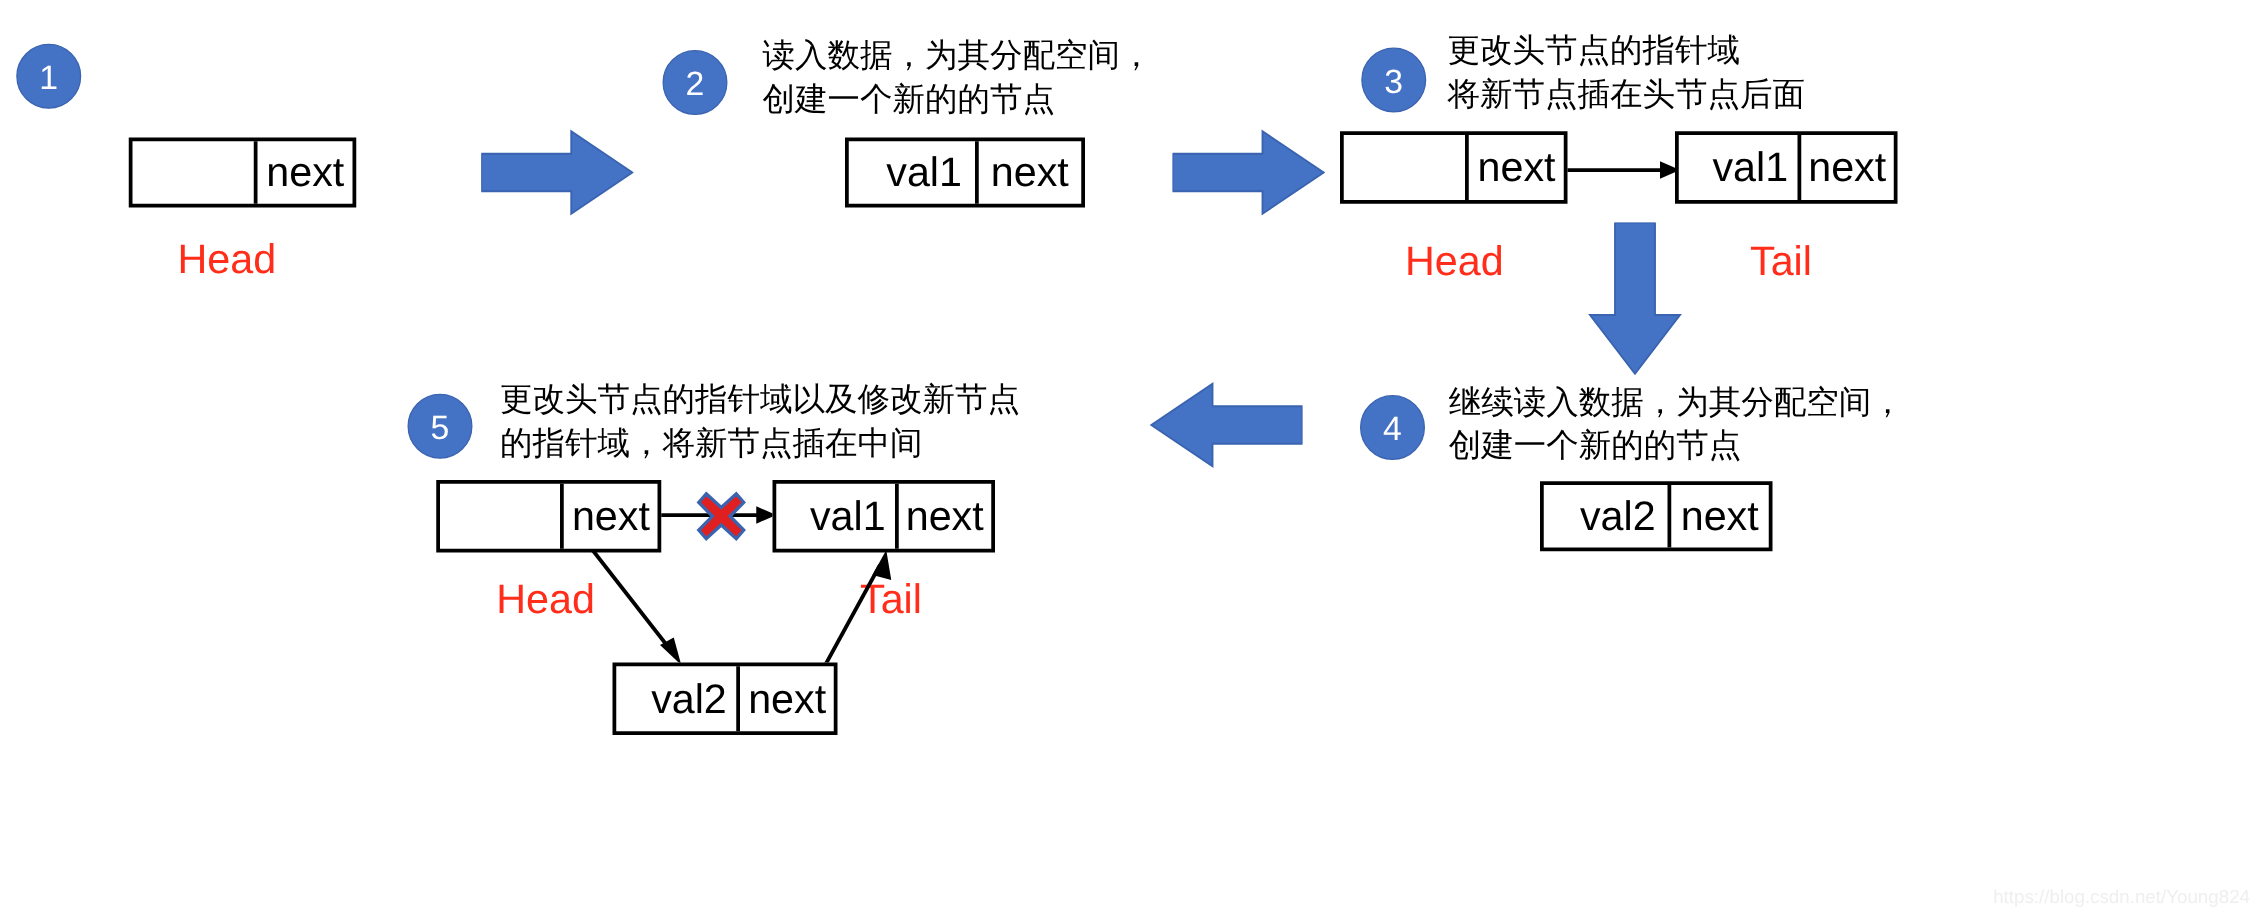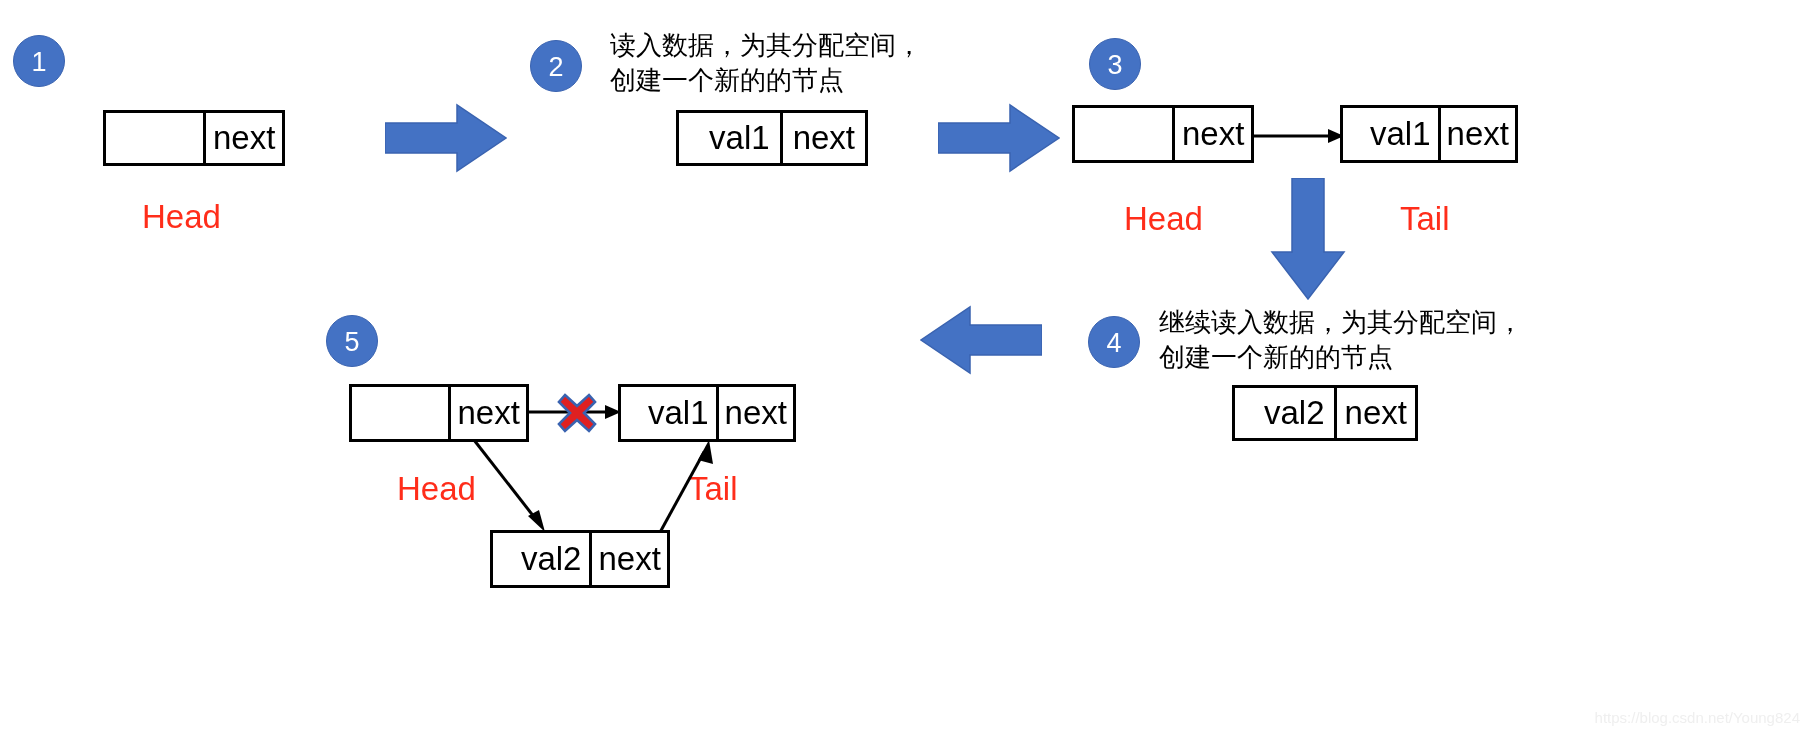--- a/index.html
+++ b/index.html
@@ -58,21 +58,20 @@
   }
   .cell.right{border-left:3px solid #000000;}
 
   
   .ptr-label{
     position:absolute;
     color:#FF2D1A;
     font-family:"Liberation Sans","DejaVu Sans",sans-serif;
     font-size:33px;
     white-space:nowrap;
-    margin-top:10px;
   }
 
   
   .bigarrow{position:absolute;}
 
   
   .conn{position:absolute;overflow:visible;}
 
   
   .watermark{
@@ -112,20 +111,22 @@
     <div class="cell" style="width:92px;">val1</div>
     <div class="cell right" style="width:97px;">next</div>
   </div>
 
   <svg class="bigarrow" style="left:938px;top:103px;" width="122" height="70" viewBox="0 0 122 70">
     <polygon points="0,20 72,20 72,2 121,35 72,68 72,50 0,50" fill="#4472C4" stroke="#3a63b0" stroke-width="1.5"></polygon>
   </svg>
 
   <div class="badge" style="left:1089px;top:38px;">3</div>
 
+  <div class="caption" style="left:1158px;top:24px;width:430px;">更改头节点的指针域
+将新节点插在头节点后面</div>
 
   <div class="node" style="left:1072px;top:105px;width:182px;height:58px;">
     <div class="cell" style="width:89px;"></div>
     <div class="cell right" style="width:90px;">next</div>
   </div>
 
   <svg class="conn" style="left:1254px;top:112px;" width="90" height="48" viewBox="0 0 90 48">
     <line x1="0" y1="24" x2="76" y2="24" stroke="#000" stroke-width="3"></line>
     <polygon points="90,24 74,17 74,31" fill="#000"></polygon>
   </svg>
@@ -152,20 +153,22 @@
     <div class="cell" style="width:90px;">val2</div>
     <div class="cell right" style="width:93px;">next</div>
   </div>
 
   <svg class="bigarrow" style="left:920px;top:305px;" width="122" height="70" viewBox="0 0 122 70">
     <polygon points="122,20 50,20 50,2 1,35 50,68 50,50 122,50" fill="#4472C4" stroke="#3a63b0" stroke-width="1.5"></polygon>
   </svg>
 
   <div class="badge" style="left:326px;top:315px;">5</div>
 
+  <div class="caption" style="left:400px;top:303px;width:500px;">更改头节点的指针域以及修改新节点
+的指针域，将新节点插在中间</div>
 
   <div class="node" style="left:349px;top:384px;width:180px;height:58px;">
     <div class="cell" style="width:88px;"></div>
     <div class="cell right" style="width:89px;">next</div>
   </div>
 
   <svg class="conn" style="left:529px;top:390px;" width="92" height="46" viewBox="0 0 92 46">
     <line x1="0" y1="22" x2="78" y2="22" stroke="#000" stroke-width="3"></line>
     <polygon points="92,22 76,15 76,29" fill="#000"></polygon>
   </svg>

